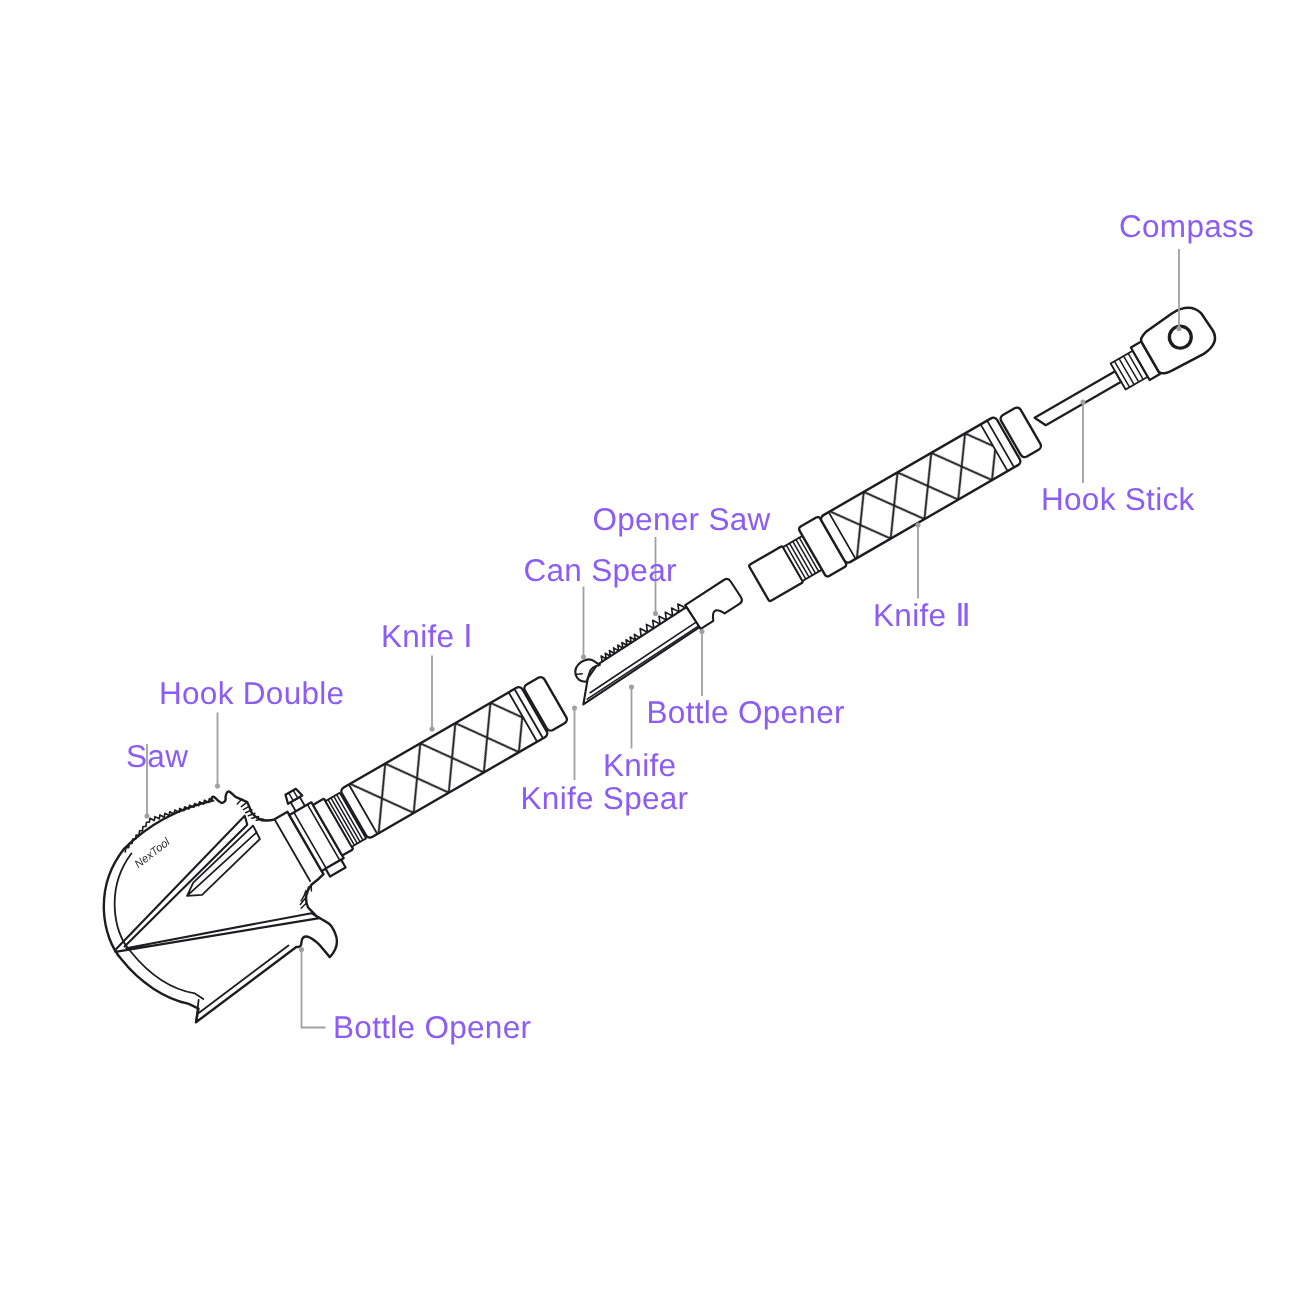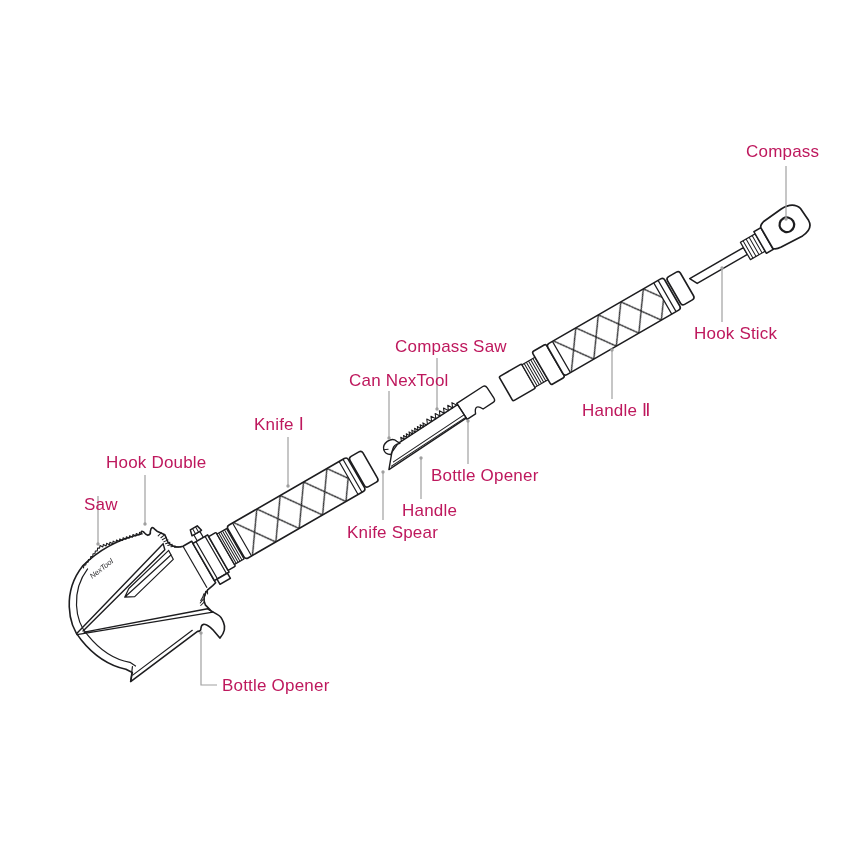--- a/index.html
+++ b/index.html
@@ -1,19 +1,19 @@
 <!DOCTYPE html>
 <html><head>
 <meta charset="utf-8">
 <style>
   html,body{margin:0;padding:0;background:#fff;}
   #stage{position:relative;width:860px;height:860px;background:#ffffff;overflow:hidden;
          font-family:"Liberation Sans","DejaVu Sans",sans-serif;}
   #art{position:absolute;left:0;top:0;}
-  .lbl{position:absolute;font-size:17px;line-height:17px;color:#be185d;white-space:nowrap;
+  .lbl{position:absolute;font-size:21px;line-height:17px;color:#8b5cf6;white-space:nowrap;
        letter-spacing:.2px;}
 </style>
 </head>
 <body>
 
 <div id="stage">
 
 <svg id="art" width="860" height="860" viewBox="0 0 860 860">
   <defs>
     <pattern id="lat1" patternUnits="userSpaceOnUse" x="8" y="-19" width="27" height="38">
@@ -165,24 +165,24 @@
         </g>
     <g>
       <polyline points="201,633 201,685 217,685" fill="none"></polyline>
       <circle cx="201" cy="633" r="1.7" stroke="none"></circle>
         </g>
   </g>
 </svg>
 
 <div class="lbl" style="left:746px;top:143px">Compass</div>
 <div class="lbl" style="left:694px;top:325px">Hook Stick</div>
-<div class="lbl" style="left:582px;top:402px">Handle Ⅱ</div>
-<div class="lbl" style="left:395px;top:338px">Compass Saw</div>
-<div class="lbl" style="left:349px;top:372px">Can NexTool</div>
+<div class="lbl" style="left:582px;top:402px">Knife Ⅱ</div>
+<div class="lbl" style="left:395px;top:338px">Opener Saw</div>
+<div class="lbl" style="left:349px;top:372px">Can Spear</div>
 <div class="lbl" style="left:254px;top:416px">Knife Ⅰ</div>
 <div class="lbl" style="left:431px;top:467px">Bottle Opener</div>
-<div class="lbl" style="left:402px;top:502px">Handle</div>
+<div class="lbl" style="left:402px;top:502px">Knife</div>
 <div class="lbl" style="left:347px;top:524px">Knife Spear</div>
 <div class="lbl" style="left:106px;top:454px">Hook Double</div>
 <div class="lbl" style="left:84px;top:496px">Saw</div>
 <div class="lbl" style="left:222px;top:677px">Bottle Opener</div>
 
 </div>
 
 </body></html>

